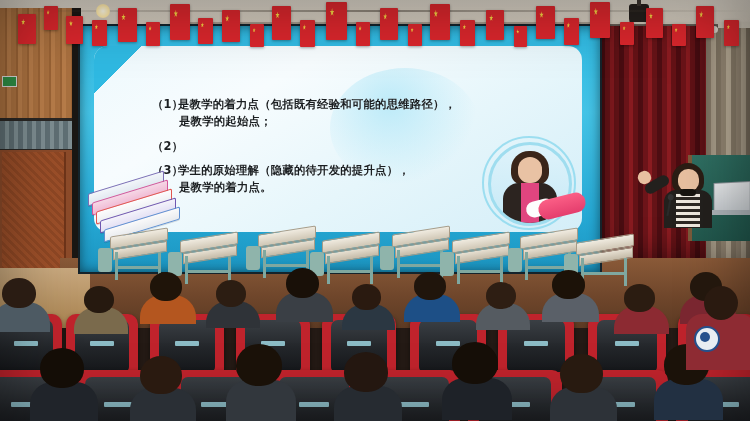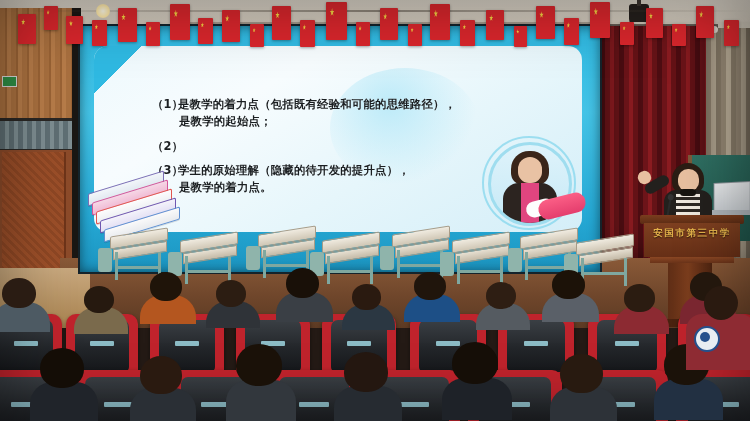--- a/index.html
+++ b/index.html
@@ -484,28 +484,20 @@
     <div class="sp-hand"></div>
     <div class="sp-hair"></div>
     <div class="sp-face"></div>
     <div class="sp-body"></div>
     <div class="sp-sweater"></div>
     <div class="sp-collar"></div>
   </div>
 
   <div class="mic"></div>
 
-  <div class="podium">
-    <div class="podium-top"></div>
-    <div class="podium-face"></div>
-    <div class="podium-text">安国市第三中学</div>
-    <div class="podium-apron"></div>
-    <div class="podium-col"></div>
-    <div class="podium-base"></div>
-  </div>
 
   <div class="flags" id="flag-row">
     <div class="flag-string"></div>
     <div class="lamp"></div>
   <div class="flag" style="left: 18px; top: 14px; width: 18px; height: 30px;"></div>
       <div class="flag" style="left: 44px; top: 6px; width: 14px; height: 24px;"></div>
       <div class="flag" style="left: 66px; top: 16px; width: 17px; height: 28px;"></div>
       <div class="flag" style="left: 92px; top: 20px; width: 15px; height: 26px;"></div>
       <div class="flag" style="left: 118px; top: 8px; width: 19px; height: 34px;"></div>
       <div class="flag" style="left: 146px; top: 22px; width: 14px; height: 24px;"></div>

